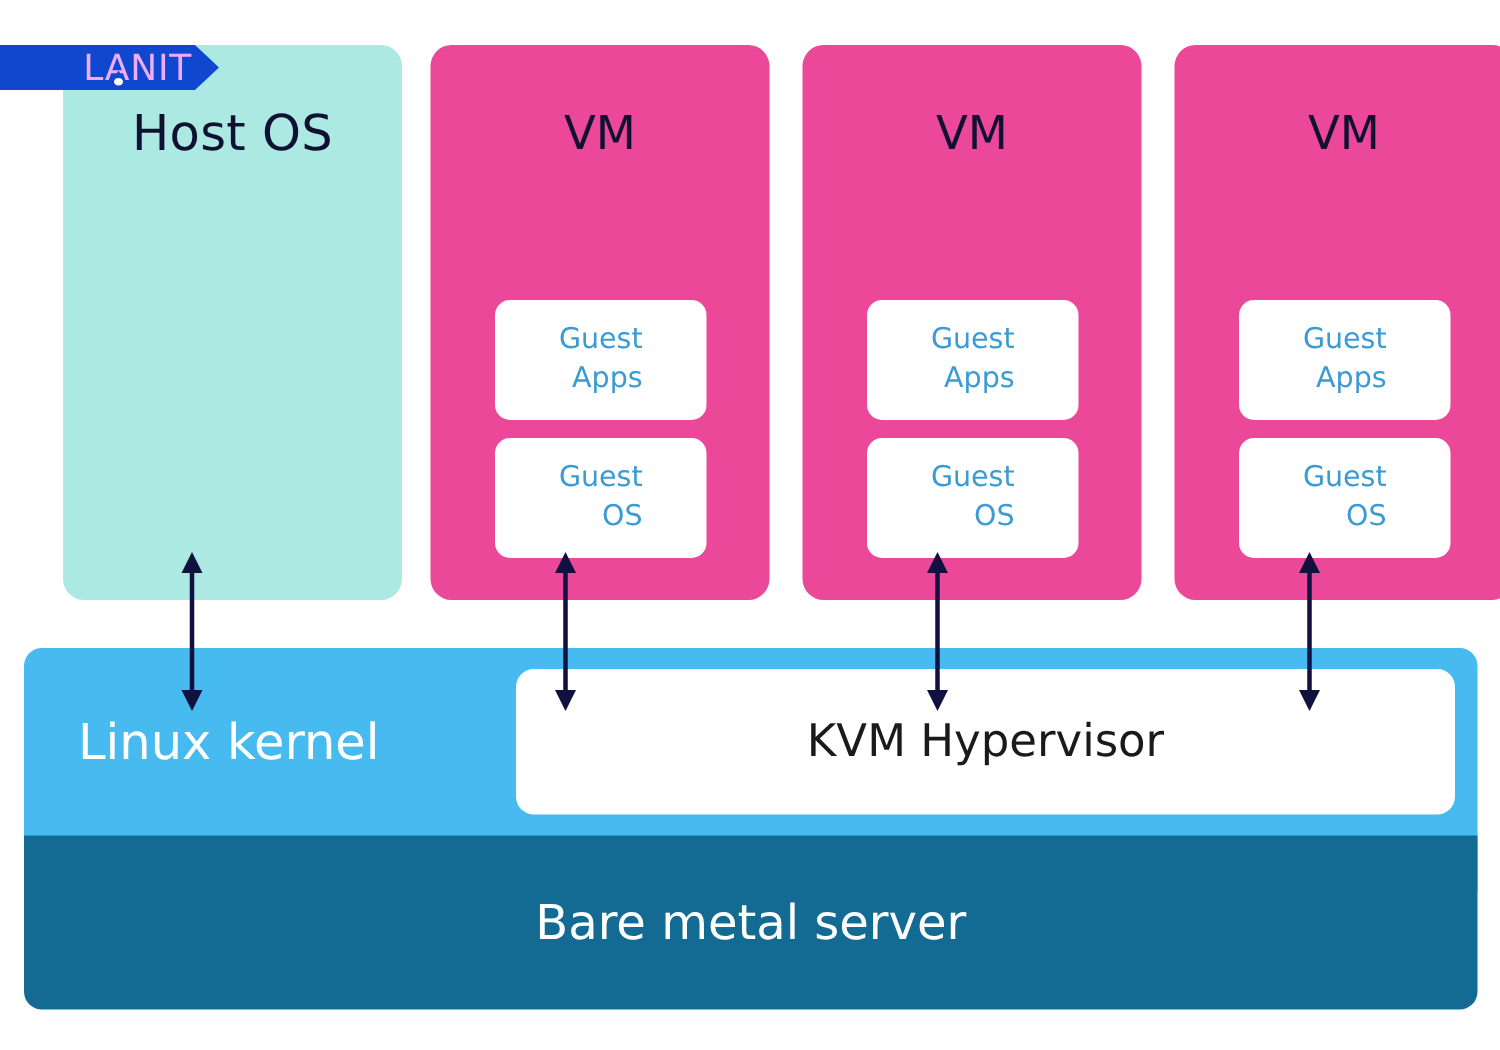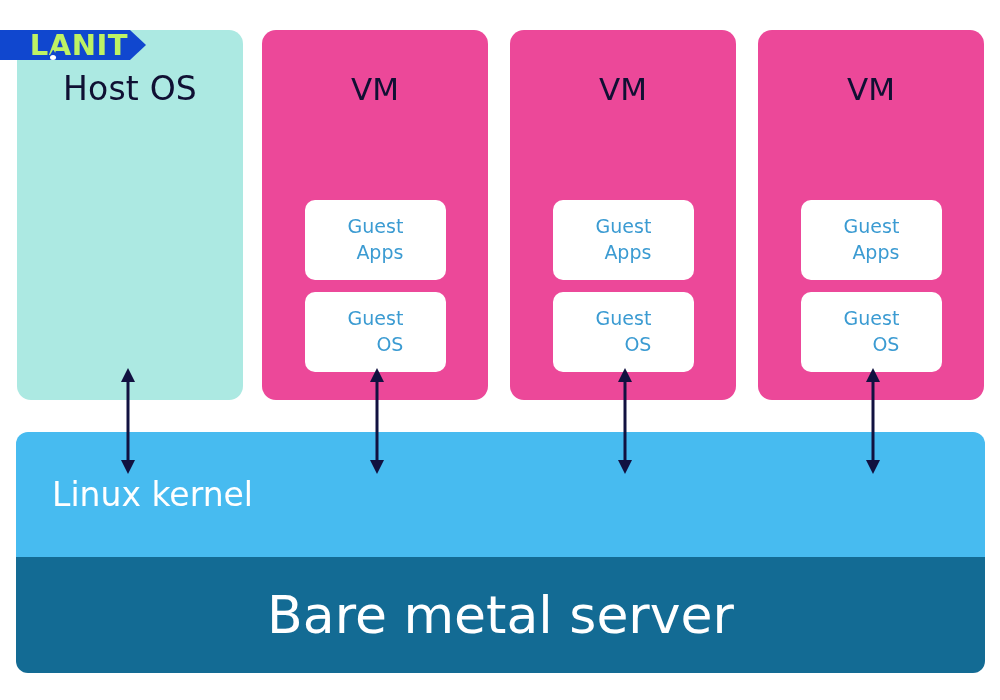--- a/index.html
+++ b/index.html
@@ -22,20 +22,21 @@
     width: 1000px;
     height: 700px;
     background: #ffffff;
   }
 
   
   .panel {
     position: absolute;
     border-radius: 14px;
     box-sizing: border-box;
+    margin-left: 25px;
   }
 
   .host-panel {
     left: 17px;
     top: 30px;
     width: 226px;
     height: 370px;
     background: #ACE9E2;
   }
 
@@ -99,23 +100,23 @@
     background: #1047CF;
     clip-path: polygon(0 0, 134px 0, 150px 15px, 134px 30px, 0 30px);
     display: flex;
     align-items: center;
     justify-content: flex-end;
     padding-right: 18px;
     box-sizing: border-box;
   }
   .logo-text {
     position: relative;
-    color: #bef264;
-    font-size: 29px;
-    font-weight: bold;
+    color: #f0abfc;
+    font-size: 24px;
+    font-weight: normal;
     letter-spacing: 0.5px;
     line-height: 1;
     font-family: "DejaVu Sans", "Liberation Sans", sans-serif;
   }
   .logo-emblem {
     position: absolute;
     left: 17px;
     bottom: -1px;
     width: 13px;
     height: 11px;
@@ -180,21 +181,21 @@
     width: 969px;
     height: 116px;
     background: #136B94;
     border-radius: 0 0 12px 12px;
     display: flex;
     align-items: center;
     justify-content: center;
   }
   .bare-label {
     color: #ffffff;
-    font-size: 52px;
+    font-size: 32px;
     line-height: 1;
   }
 
   
   .arrow {
     position: absolute;
     width: 20px;
   }
   .arrow svg { display: block; }
 </style>
@@ -239,20 +240,23 @@
     <div class="guest-box guest-apps">
       <span><span>Guest</span><br><span>Apps</span></span>
     </div>
     <div class="guest-box guest-os">
       <span><span>Guest</span><br><span>OS</span></span>
     </div>
   </div>
 
   <div class="kernel-band">
     <div class="kernel-label">Linux kernel</div>
+    <div class="kvm-box">
+      <span class="kvm-label">KVM Hypervisor</span>
+    </div>
   </div>
 
   <div class="bare-bar">
     <span class="bare-label">Bare metal server</span>
   </div>
 
   <div id="arrow-layer">
       <div class="arrow" style="left: 118px; top: 368px; height: 106px;">
         <svg width="20" height="106" viewBox="0 0 20 106">
           <line x1="10" y1="9" x2="10" y2="97" stroke="#111140" stroke-width="3"></line>

